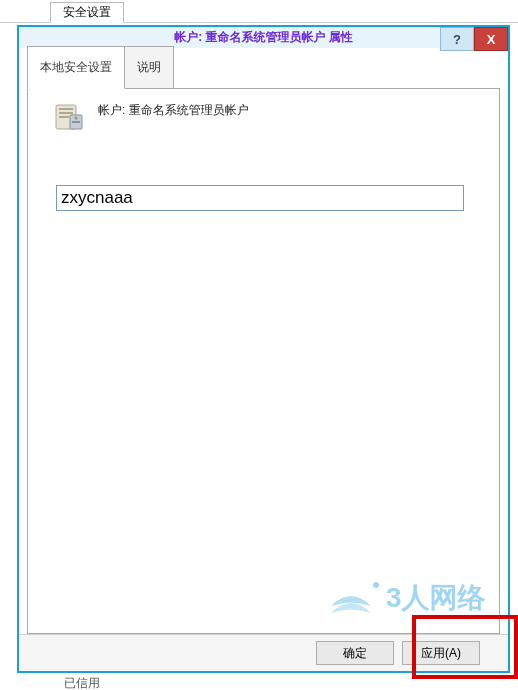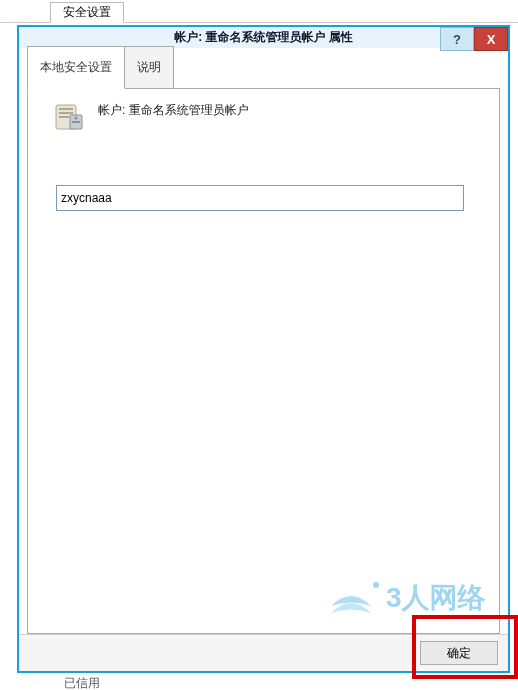--- a/index.html
+++ b/index.html
@@ -60,21 +60,21 @@
     height: 26px;
     background: #e8f4fb;
     display: flex;
     align-items: center;
     position: relative;
   }
   .titlebar-title {
     flex: 1;
     text-align: center;
     font-weight: bold;
-    color: #0f172a;
+    color: #6d28d9;
   }
   .title-buttons {
     position: absolute;
     right: 0;
     top: 0;
     display: flex;
   }
   .title-btn {
     width: 32px;
     height: 22px;
@@ -150,34 +150,34 @@
   }
 
   .value-input {
     position: absolute;
     left: 28px;
     top: 96px;
     width: 398px;
     height: 22px;
     border: 1px solid #7a9bb5;
     font-family: inherit;
-    font-size: 12px;
+    font-size: 17px;
     padding: 1px 4px;
     outline: none;
     box-sizing: content-box;
   }
 
   .dialog-footer {
     height: 44px;
     border-top: 1px solid #d0d0d0;
     display: flex;
     justify-content: flex-end;
     align-items: center;
     gap: 8px;
-    padding-right: 10px;
+    padding-right: 28px;
     background: #f5f5f5;
   }
   .btn {
     min-width: 78px;
     height: 24px;
     border: 1px solid #adadad;
     background: #e9e9e9;
     font-family: inherit;
     font-size: 12px;
     cursor: default;
@@ -249,20 +249,21 @@
         <span class="policy-label">帐户: 重命名系统管理员帐户</span>
       </div>
 
       <input type="text" class="value-input" value="zxycnaaa" style="">
 
     </div>
   </div>
 
   <div class="dialog-footer">
     <button class="btn">确定</button>
+    <button class="btn">应用(A)</button>
   </div>
 
   <svg class="watermark" width="170" height="50">
     <g fill="#2aa3de">
       <path d="M5 35 Q 25 15 45 35 Q 25 28 5 35 Z" opacity="0.8"></path>
       <path d="M5 42 Q 25 22 45 42 Q 25 35 5 42 Z" opacity="0.6"></path>
       <circle cx="50" cy="14" r="3"></circle>
     </g>
     <text x="60" y="36" font-size="28" font-weight="bold" fill="#2aa3de" font-family="Microsoft YaHei,sans-serif">3人网络</text>
   </svg>

